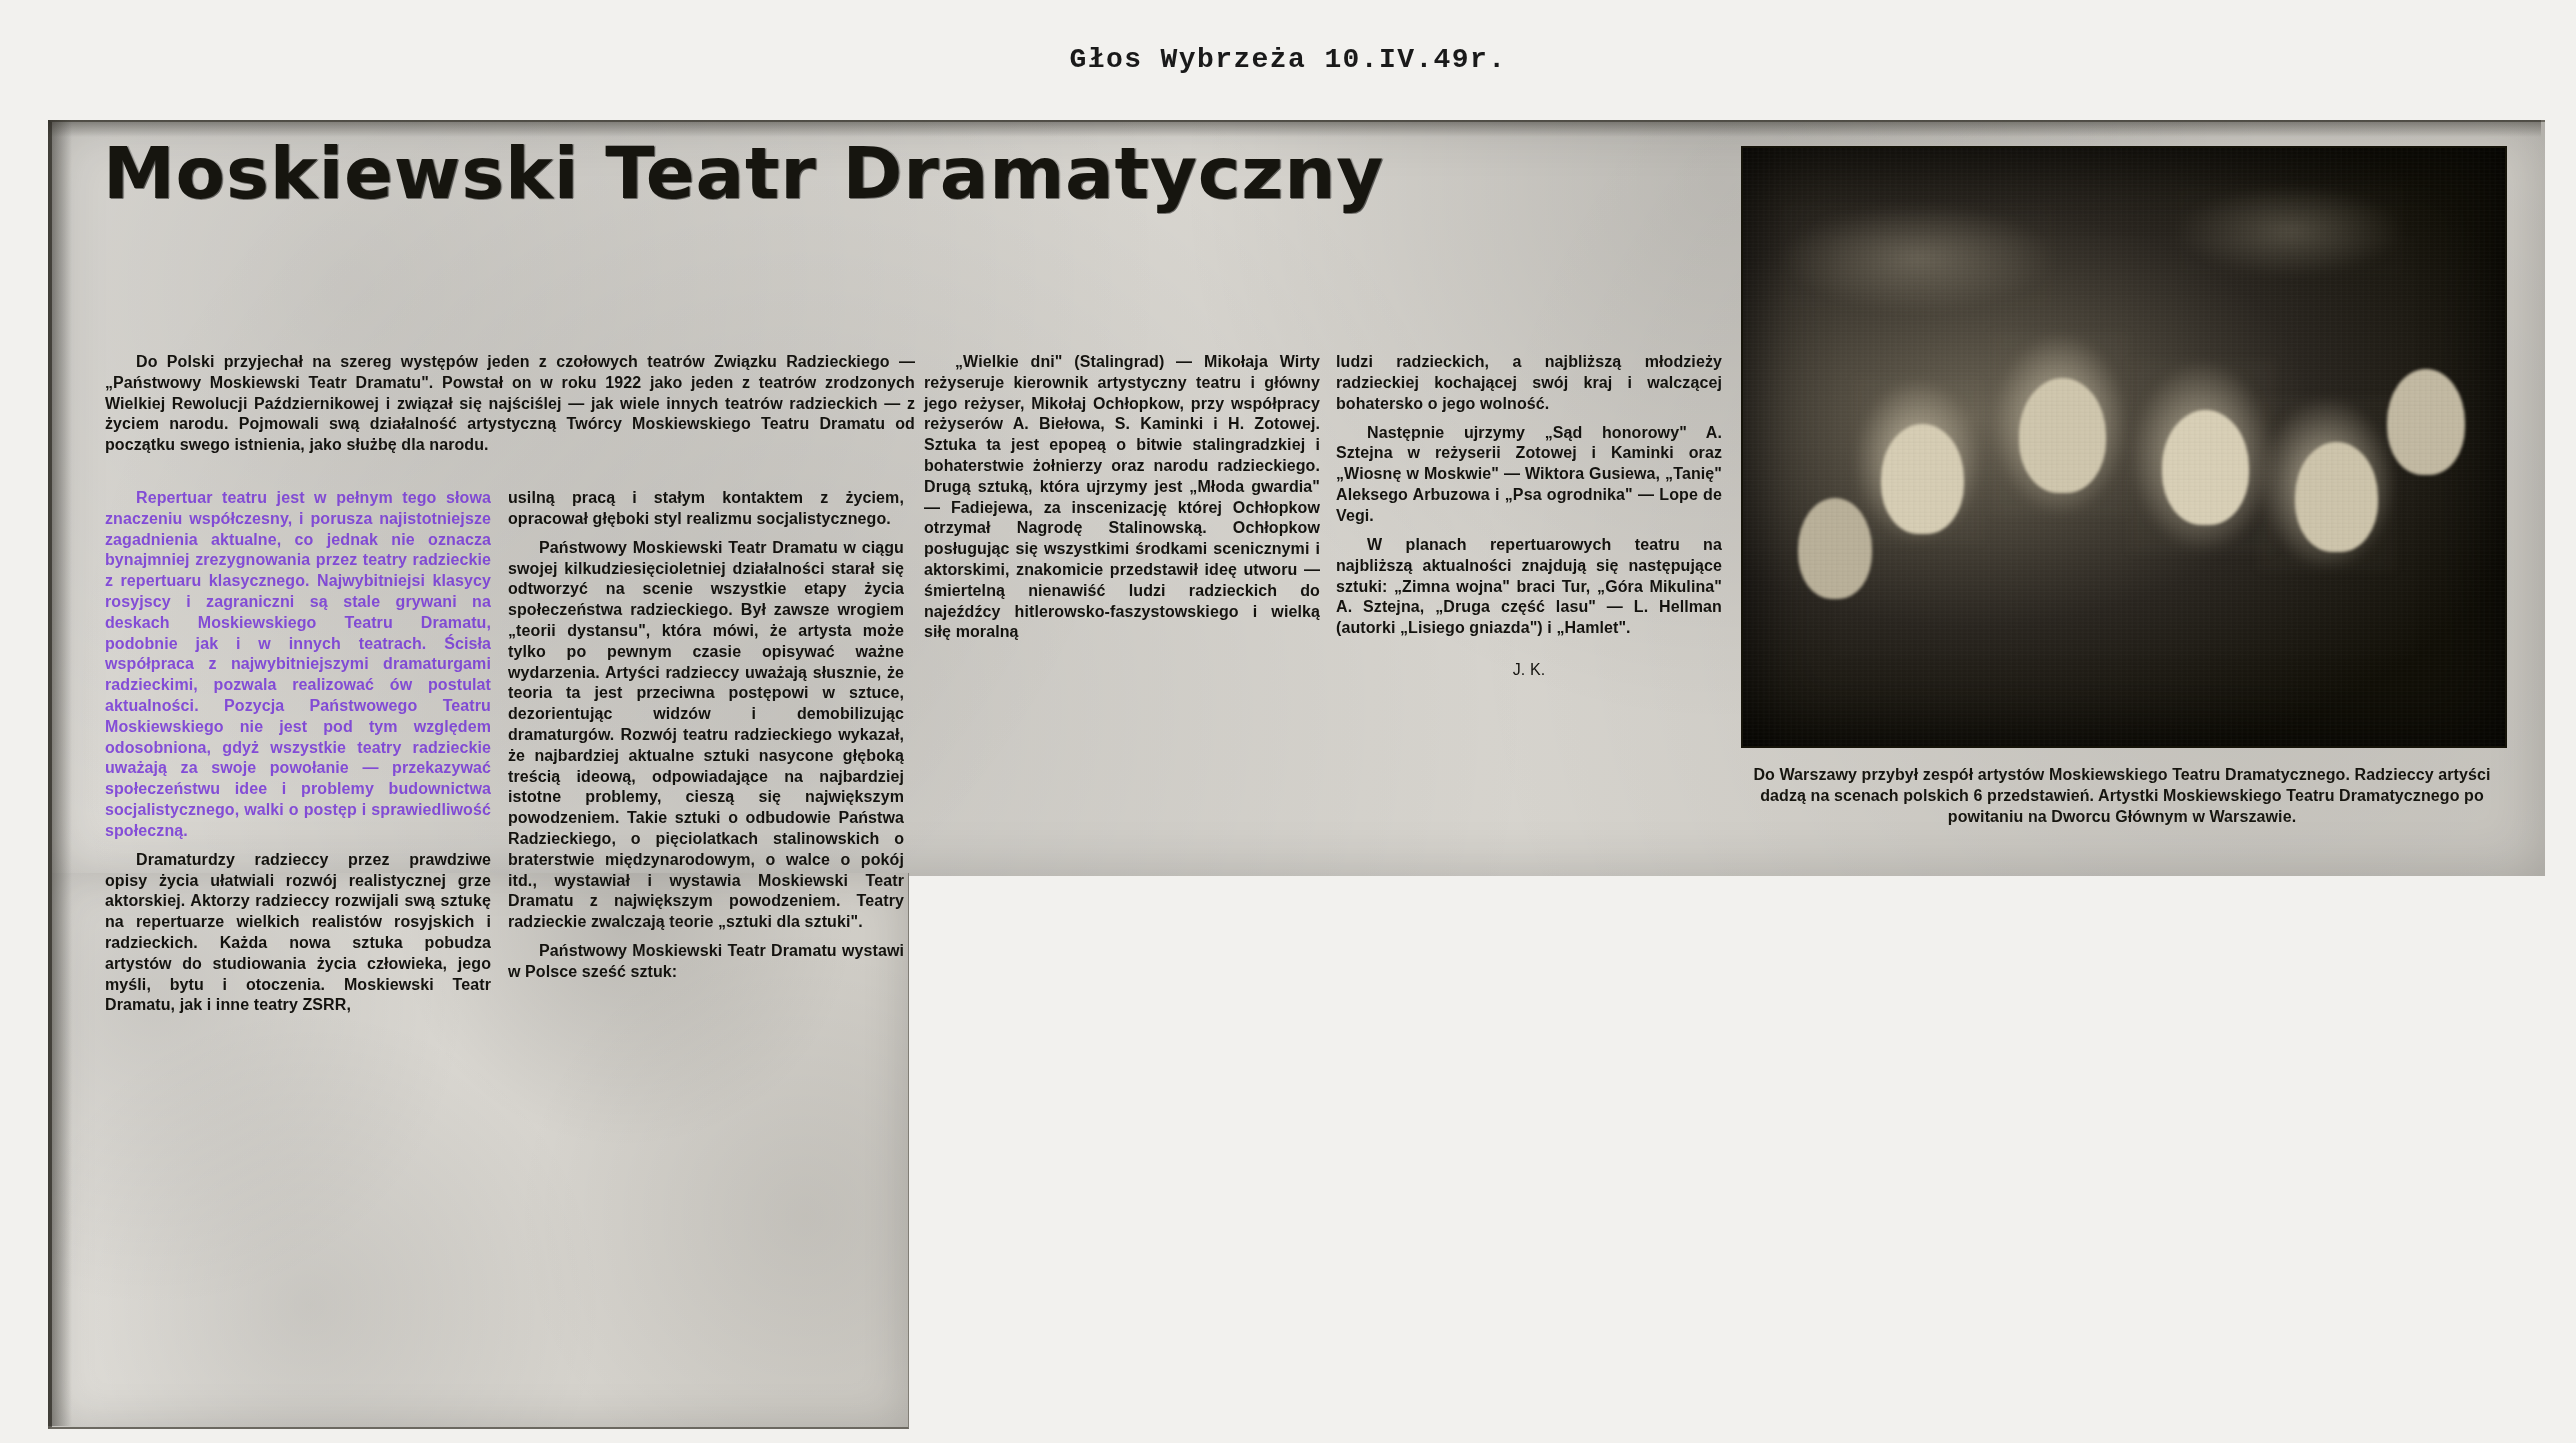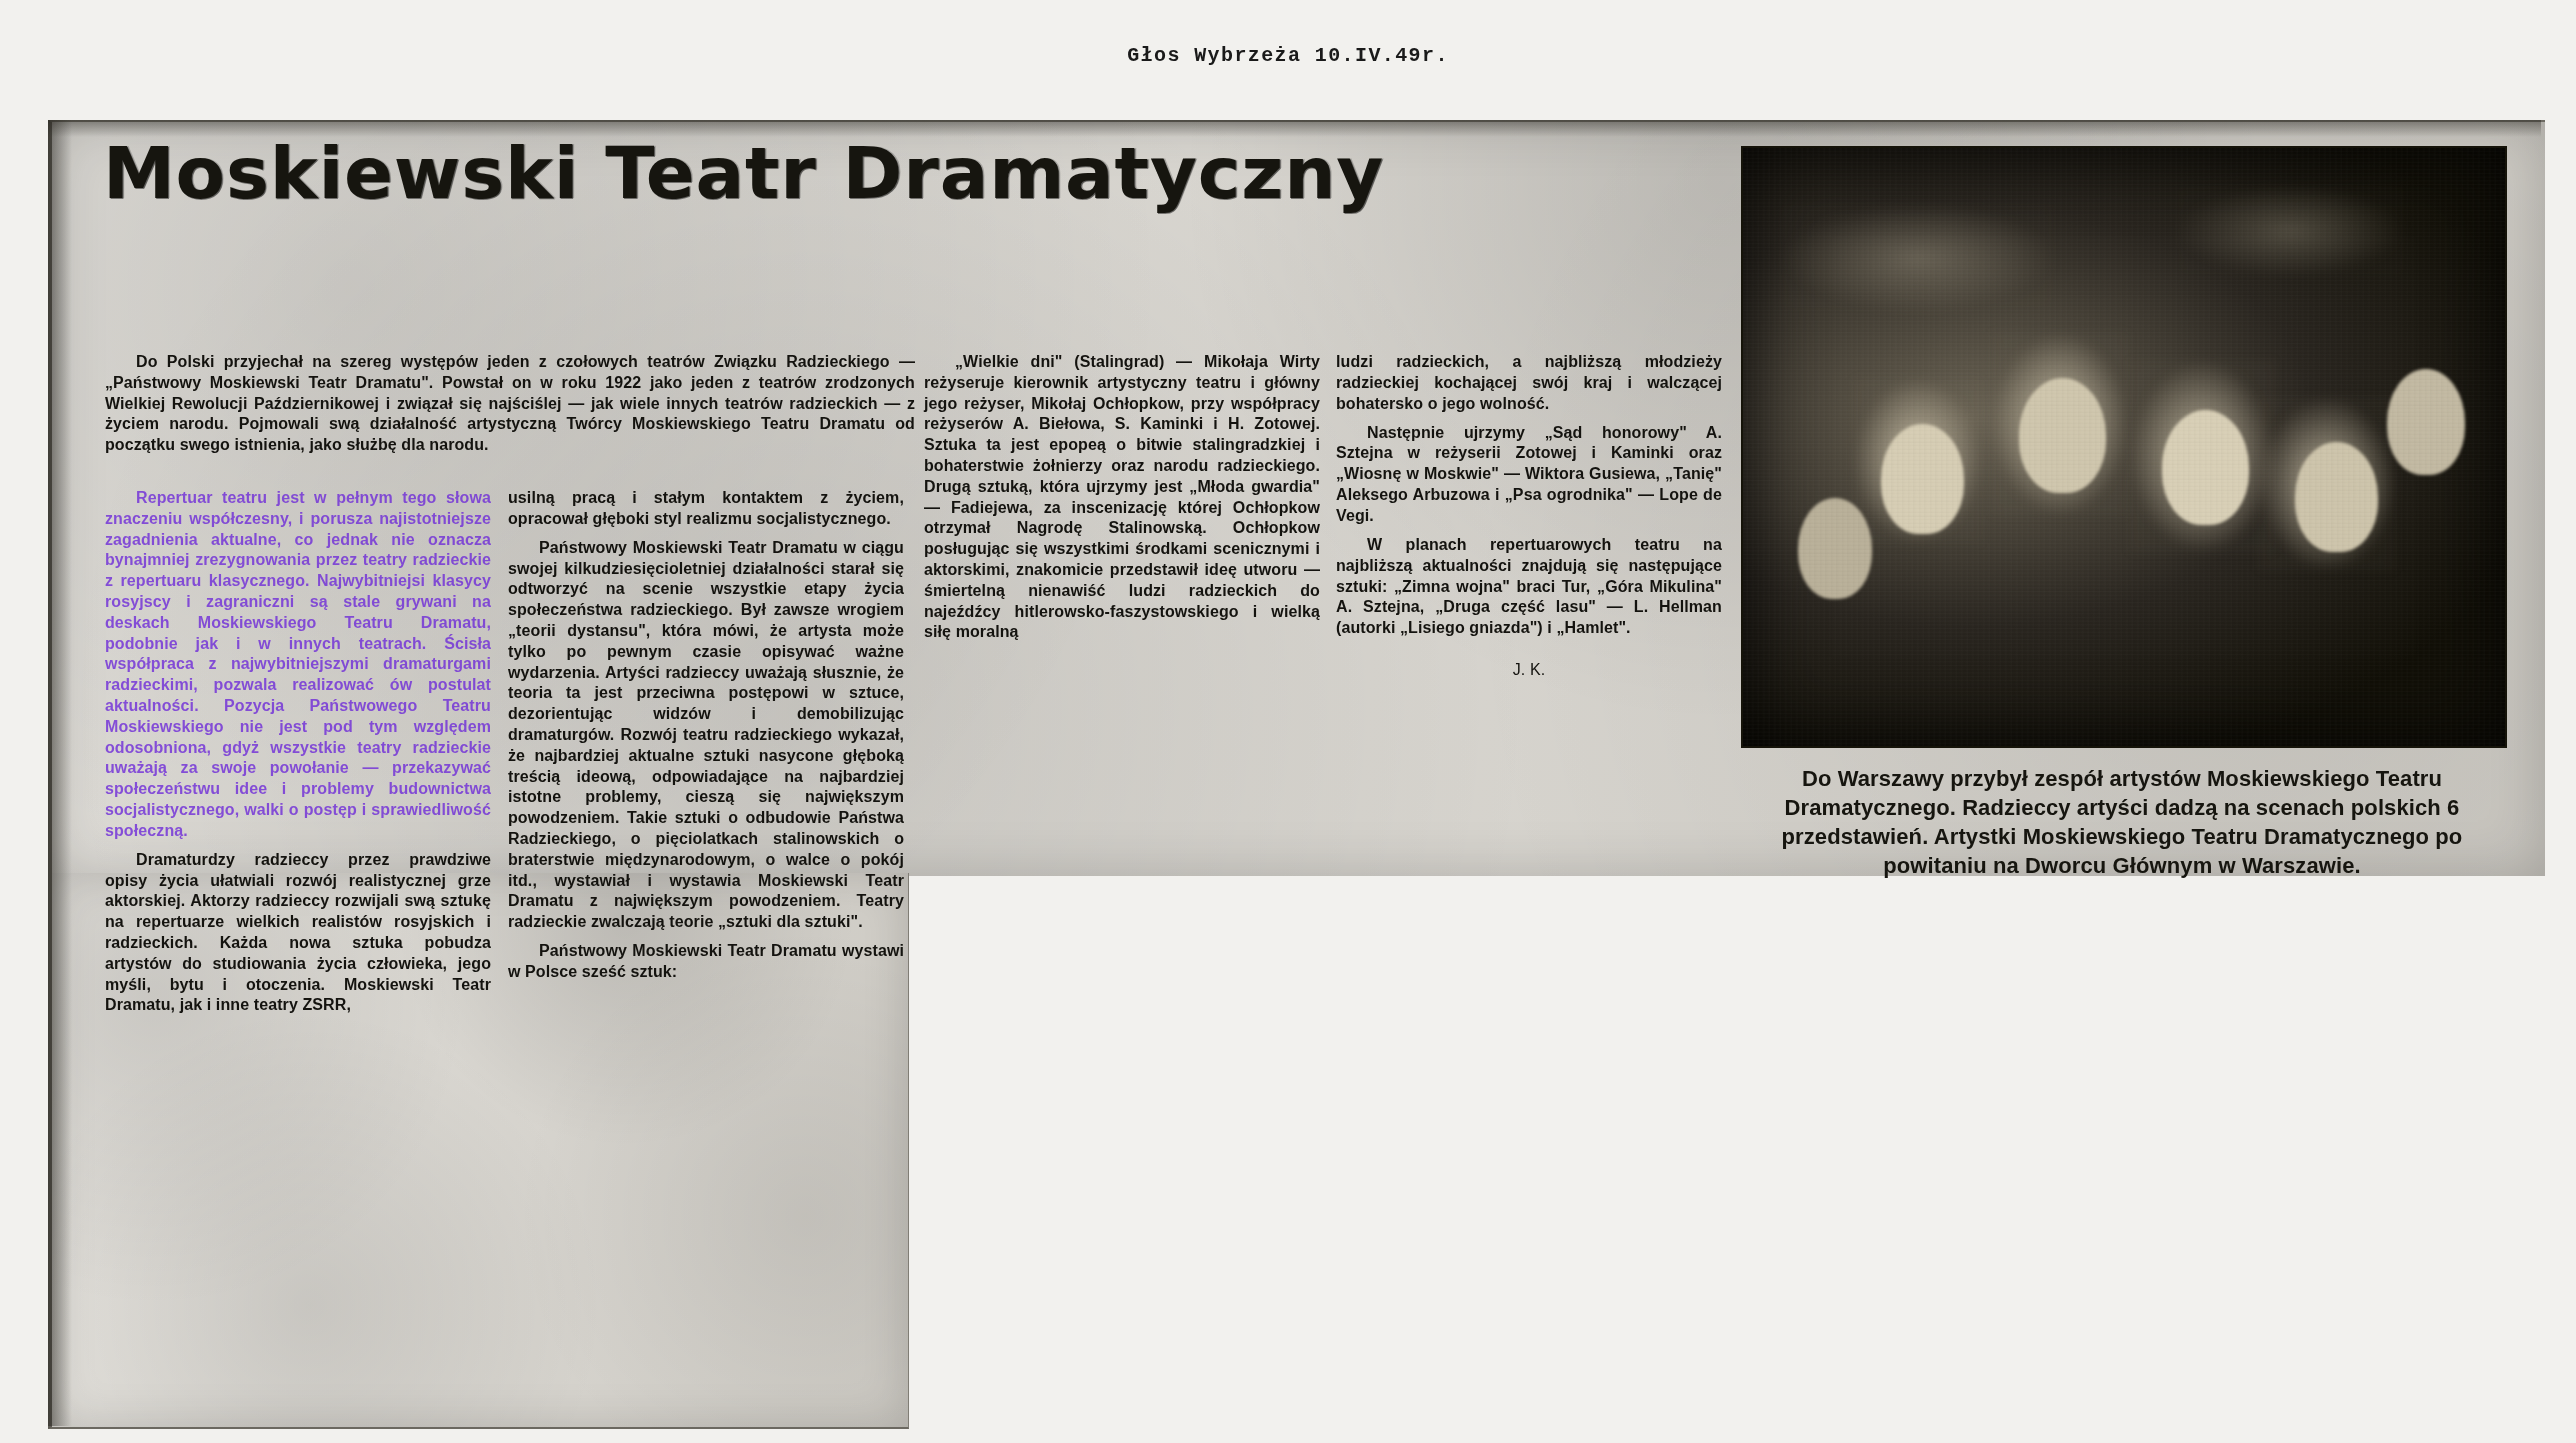--- a/index.html
+++ b/index.html
@@ -16,21 +16,21 @@
   }
 
   
   .source-line {
     position: absolute;
     top: 44px;
     left: 0;
     width: 2576px;
     text-align: center;
     font-family: "Liberation Mono", monospace;
-    font-size: 20px;
+    font-size: 28px;
     letter-spacing: 1.4px;
     color: #1a1a1a;
     font-weight: 600;
   }
 
   
   .clipping {
     position: absolute;
     top: 120px;
     left: 48px;
@@ -157,21 +157,21 @@
     position: absolute;
     background: radial-gradient(ellipse at center, rgba(215,205,180,0.85), rgba(120,110,90,0.05) 70%);
     filter: blur(4.6px);
   }
   .photo-caption {
     position: absolute;
     left: 1693px;
     top: 644px;
     width: 762px;
     font-family: "Liberation Sans", sans-serif;
-    font-size: 22px;
+    font-size: 16px;
     line-height: 1.32;
     font-weight: 600;
     color: #16150f;
     text-align: center;
     letter-spacing: 0.1px;
   }
 
   .signature {
     font-style: normal;
     font-weight: 400;

